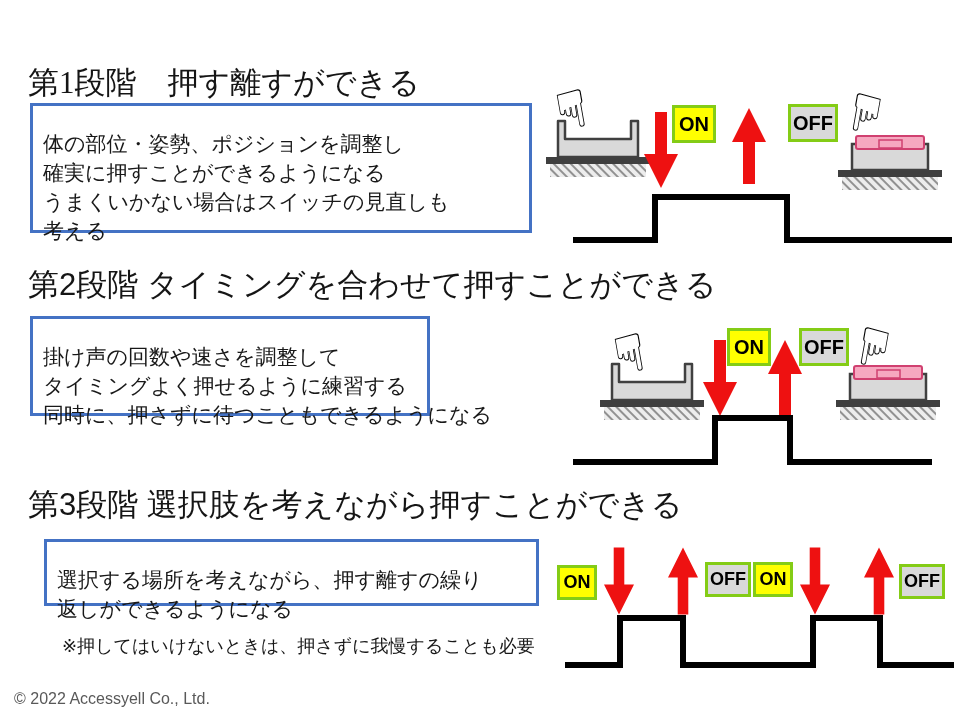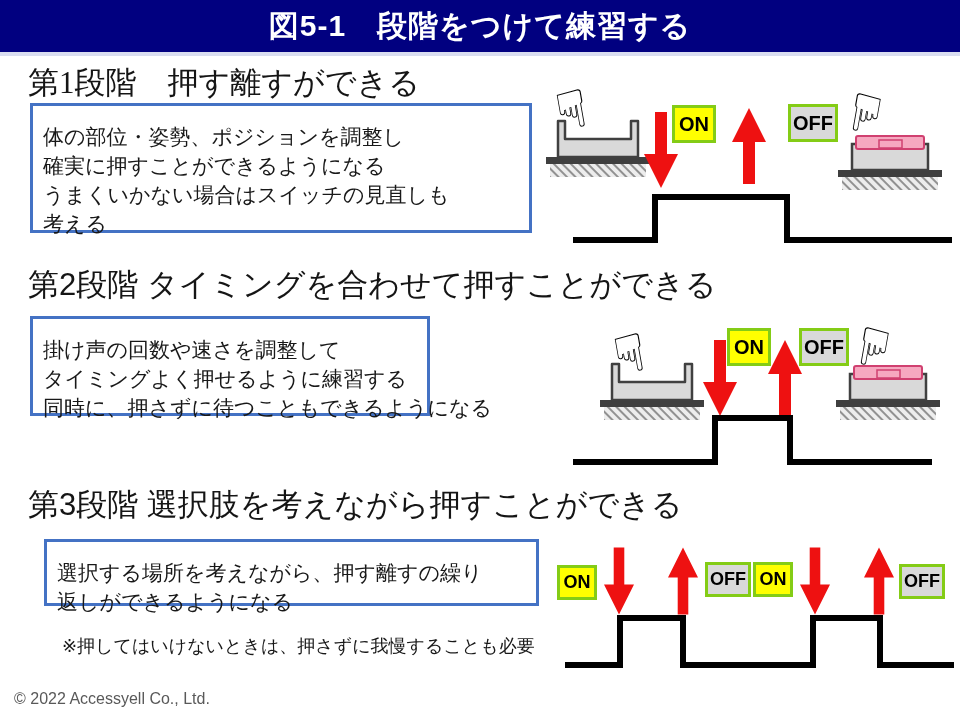--- a/index.html
+++ b/index.html
@@ -12,21 +12,21 @@
   .title-bar h1{margin:0;color:#ffffff;font-size:30px;font-weight:bold;letter-spacing:1px;}
 
   
   .stage-heading{position:absolute;left:28px;color:#151515;font-size:31px;font-weight:500;white-space:nowrap;}
   #h1{top:62px;font-family:Liberation Serif, serif;}
   #h2{top:264px;}
   #h3{top:484px;}
 
   
   .textbox{position:absolute;border:3px solid #4472c4;background:#ffffff;box-sizing:border-box;
-           color:#181818;font-size:21px;line-height:29px;padding:16px 10px;white-space:nowrap;}
+           color:#181818;font-size:21px;line-height:29px;padding:23px 10px;white-space:nowrap;}
   #box1{left:30px;top:103px;width:502px;height:130px;}
   #box2{left:30px;top:316px;width:400px;height:100px;}
   #box3{left:44px;top:539px;width:495px;height:67px;}
 
   .note{position:absolute;left:62px;top:634px;font-size:18px;color:#181818;white-space:nowrap;}
   .footer{position:absolute;left:14px;top:690px;font-size:16px;color:#595959;}
 
   
   .chip{position:absolute;box-sizing:border-box;border:3px solid #84cc16;display:flex;align-items:center;
         justify-content:center;font-weight:700;color:#000;background:#d9d9d9;font-size:20px;}
@@ -64,23 +64,20 @@
       <rect x="4" y="49" width="96" height="13" fill="url(#hatch)"></rect>
       <path d="M14,16 L90,16 L90,42 L14,42 Z" fill="#d9d9d9" stroke="#404040" stroke-width="2.5"></path>
       <rect x="18" y="8" width="68" height="13" rx="2" fill="#f6a8c0" stroke="#d04070" stroke-width="2"></rect>
       <rect x="41" y="12" width="23" height="8" fill="#f6a8c0" stroke="#d04070" stroke-width="1.5"></rect>
     </g>
   </defs>
 </svg>
 
 <div class="slide">
 
-  <div class="title-bar">
-    <h1>図5-1　段階をつけて練習する</h1>
-  </div>
 
   <div class="stage-heading" id="h1">第1段階　押す離すができる</div>
   <div class="textbox" id="box1">
     <div>体の部位・姿勢、ポジションを調整し</div>
     <div>確実に押すことができるようになる</div>
     <div>うまくいかない場合はスイッチの見直しも</div>
     <div>考える</div>
   </div>
 
   <svg class="sw" style="left:546px;top:115px" width="104" height="62" viewBox="0 0 104 62">

